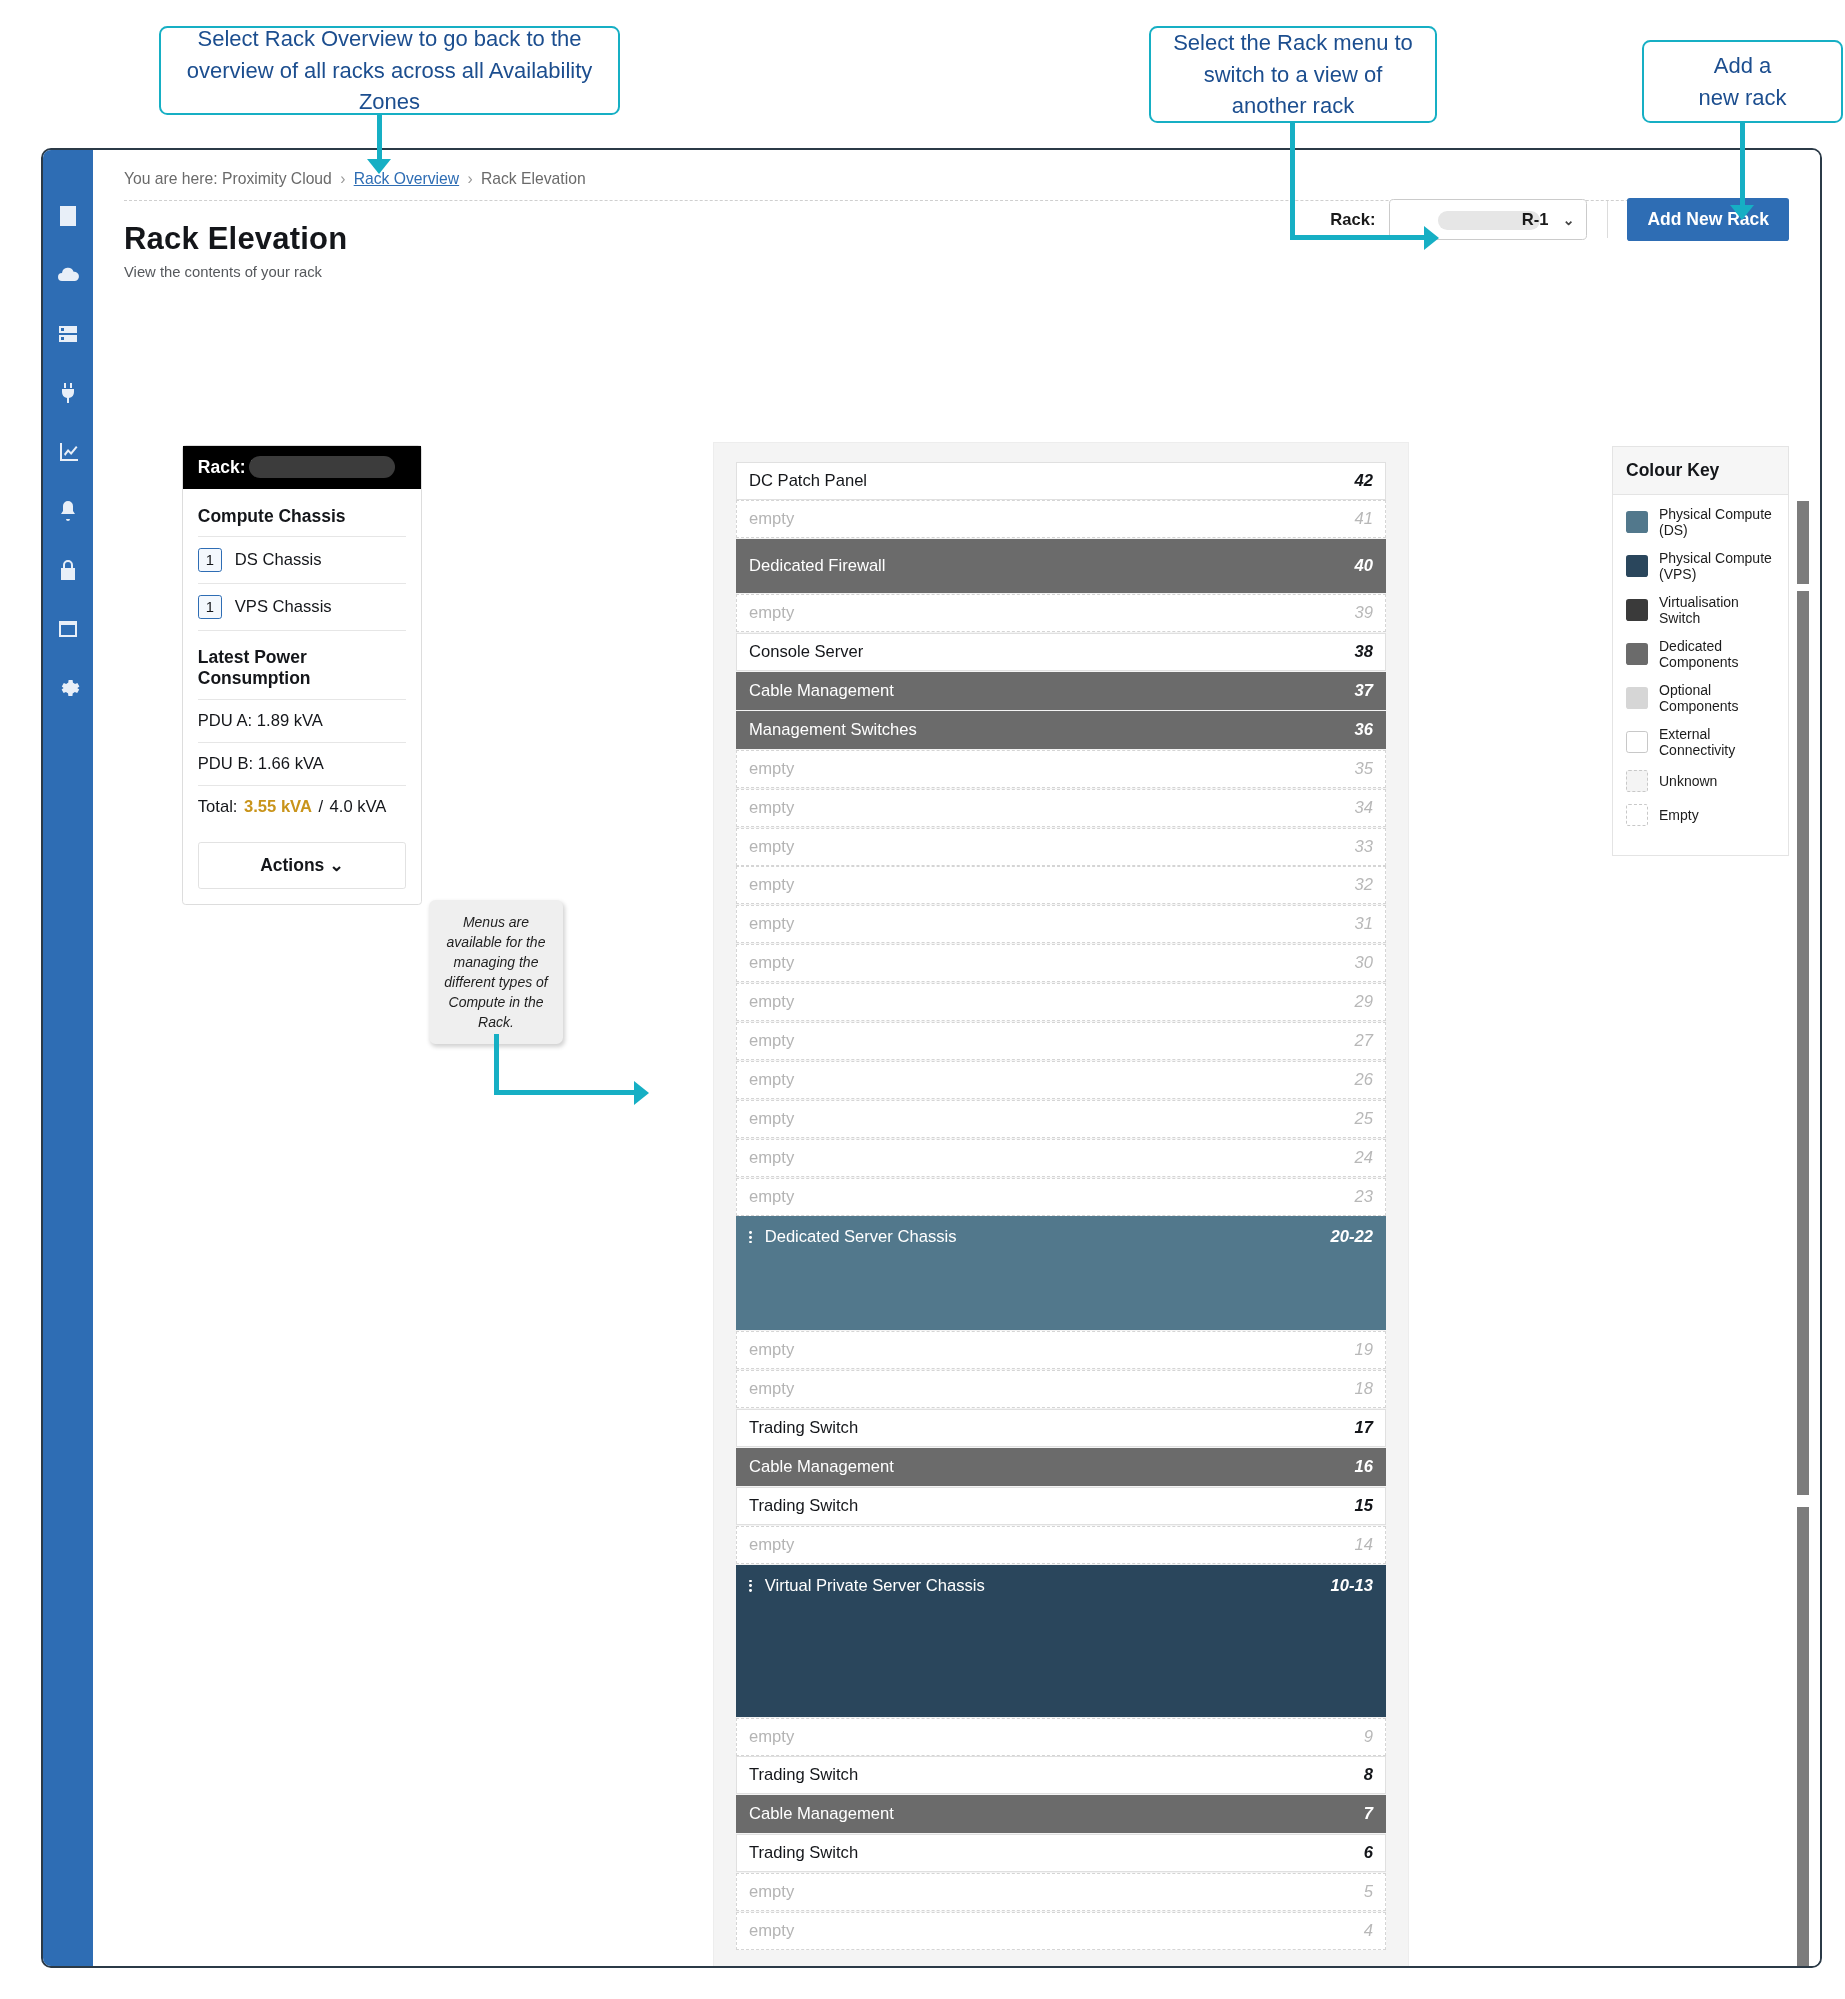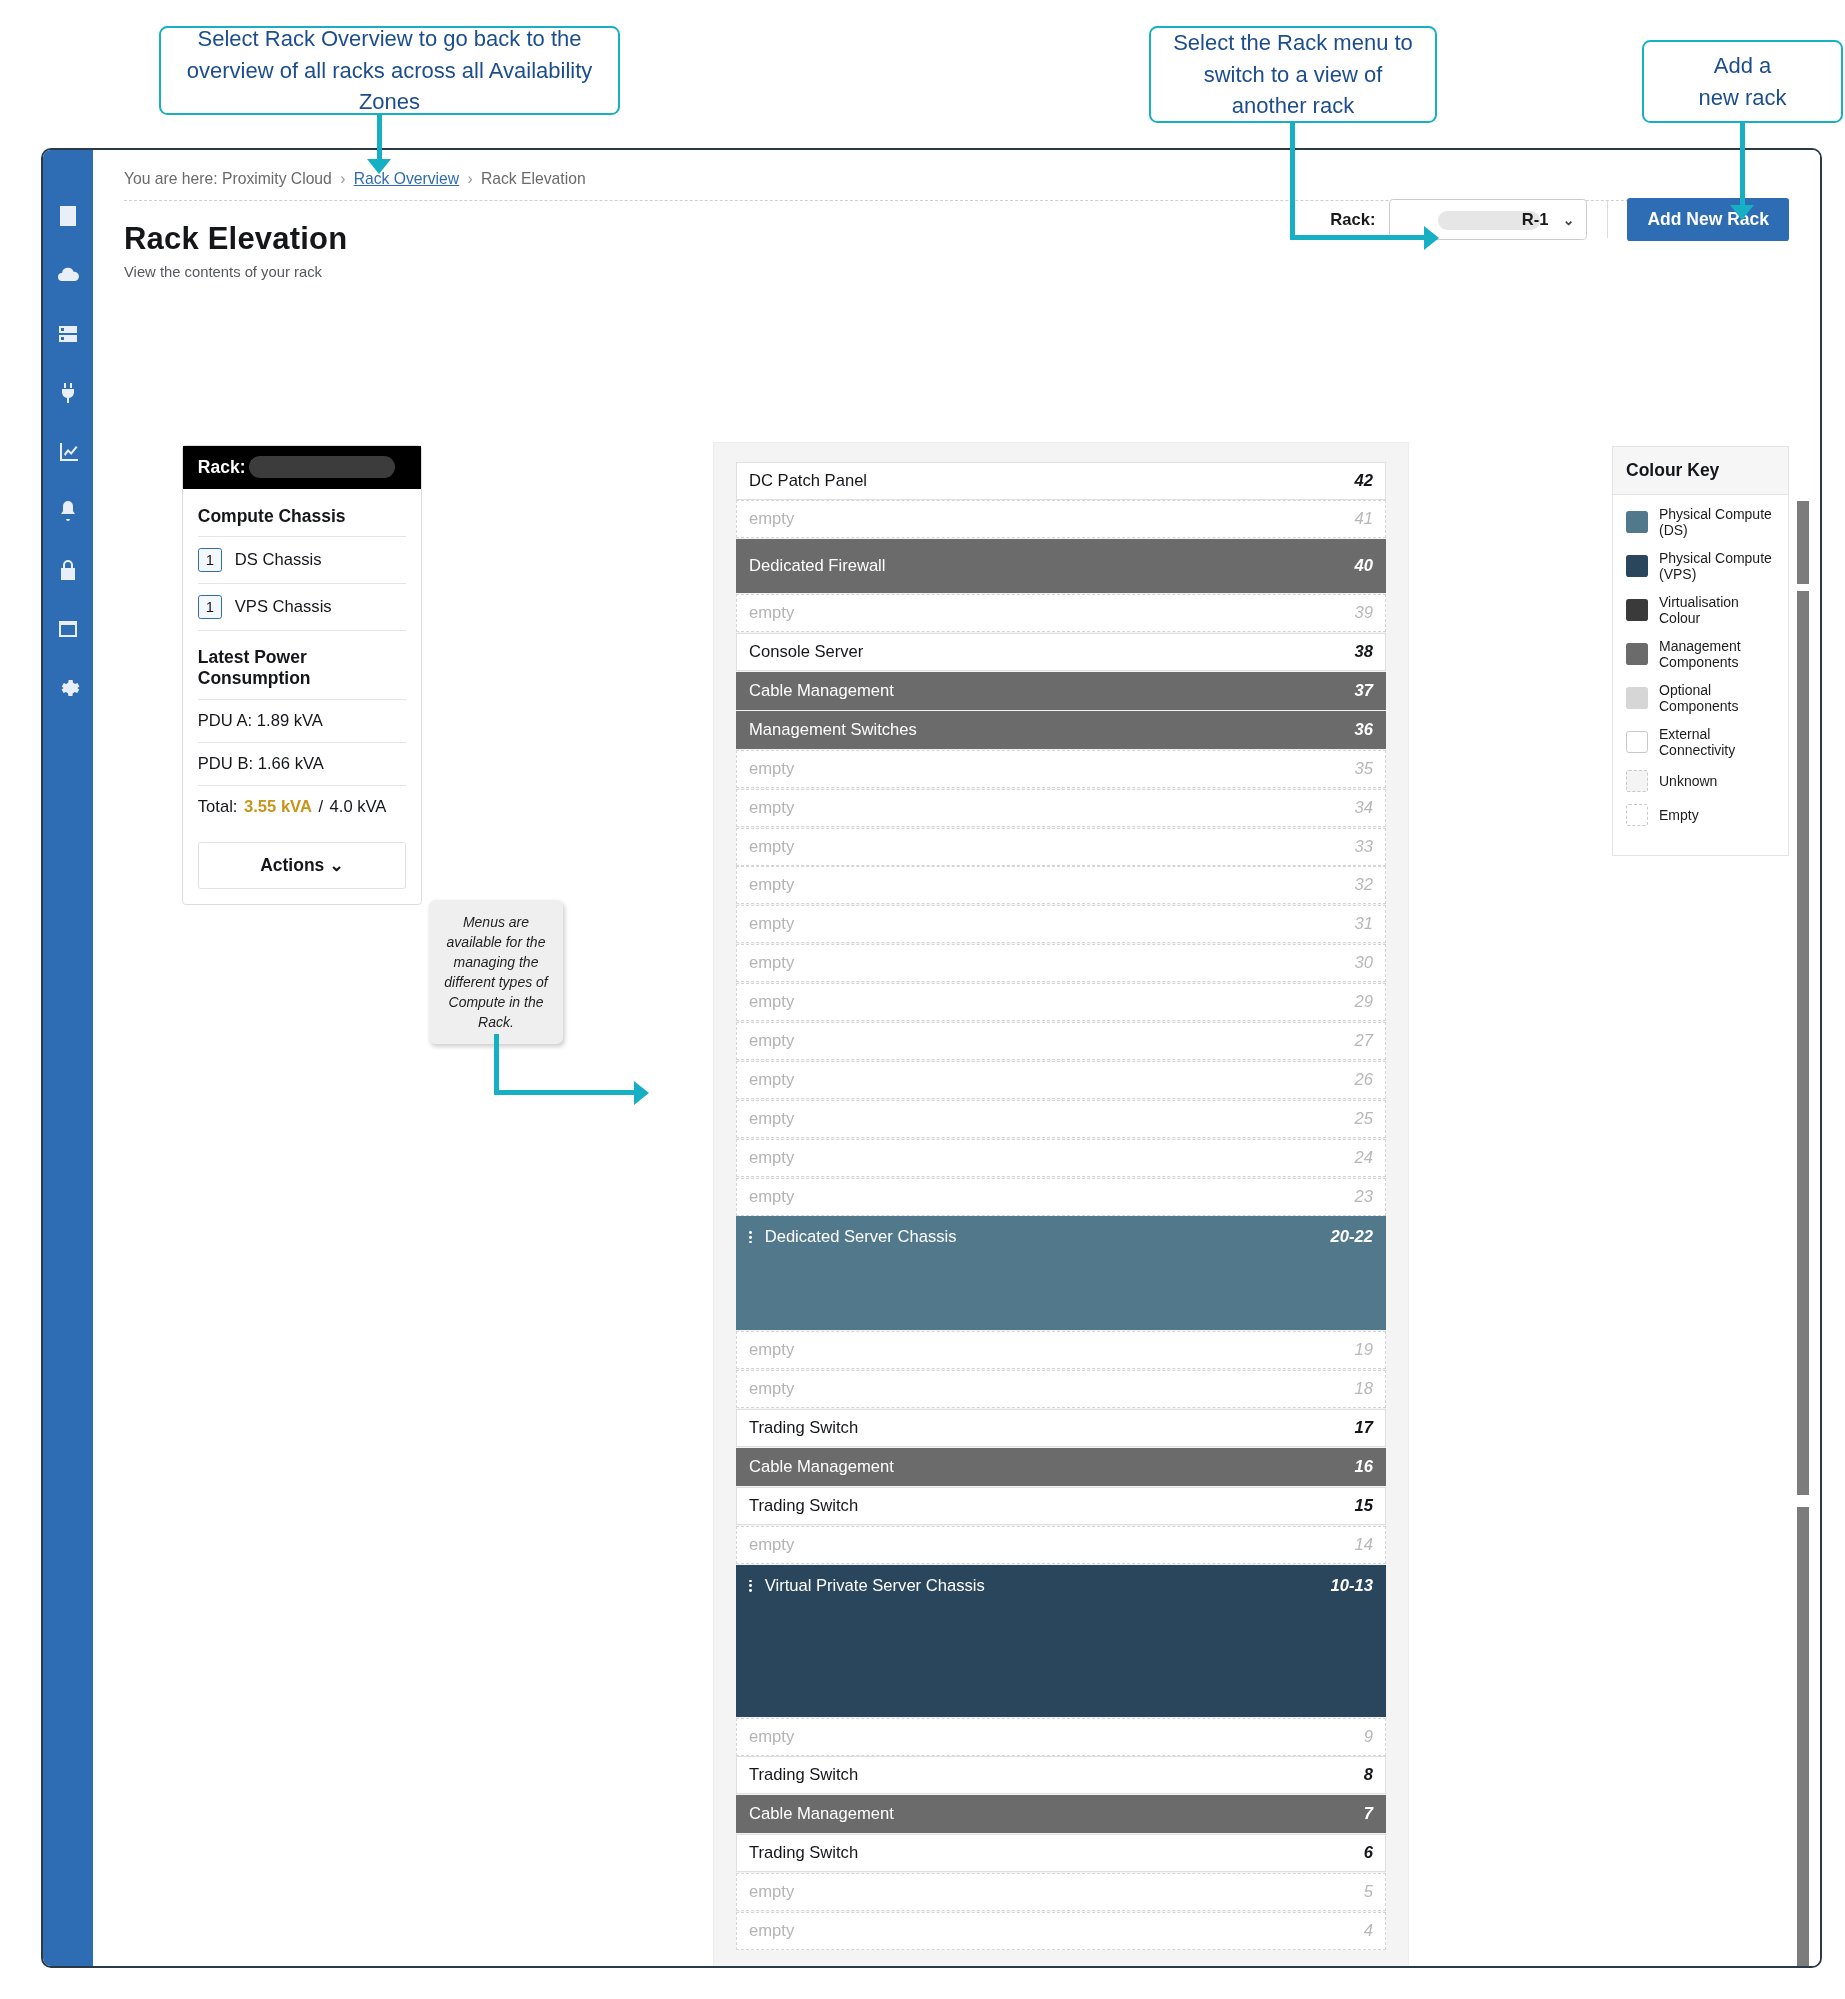--- a/index.html
+++ b/index.html
@@ -606,25 +606,25 @@
             <div class="key-row">
               <span class="sw" style="background: rgb(82, 120, 140);"></span>
               <span>Physical Compute (DS)</span>
             </div>
             <div class="key-row">
               <span class="sw" style="background: rgb(42, 70, 92);"></span>
               <span>Physical Compute (VPS)</span>
             </div>
             <div class="key-row">
               <span class="sw" style="background: rgb(58, 58, 58);"></span>
-              <span>Virtualisation Colour</span>
+              <span>Virtualisation Switch</span>
             </div>
             <div class="key-row">
               <span class="sw" style="background: rgb(107, 107, 107);"></span>
-              <span>Management Components</span>
+              <span>Dedicated Components</span>
             </div>
             <div class="key-row">
               <span class="sw" style="background: rgb(214, 214, 214);"></span>
               <span>Optional Components</span>
             </div>
             <div class="key-row">
               <span class="sw" style="background: rgb(255, 255, 255); border: 0.9px solid rgb(200, 200, 200);"></span>
               <span>External Connectivity</span>
             </div>
             <div class="key-row">

